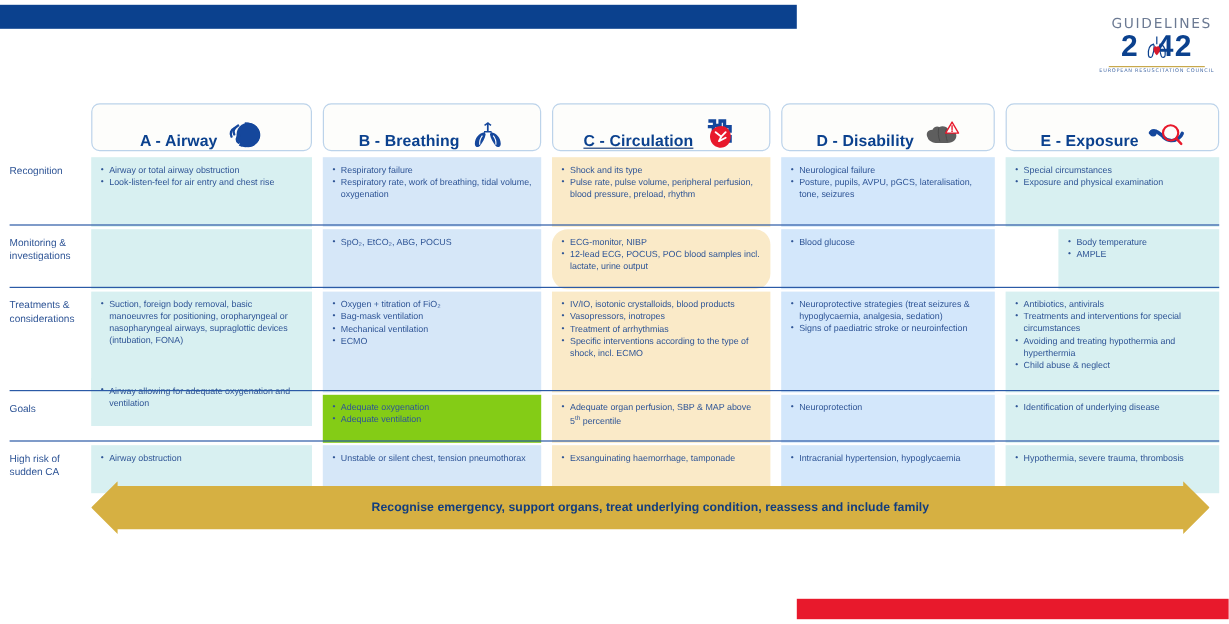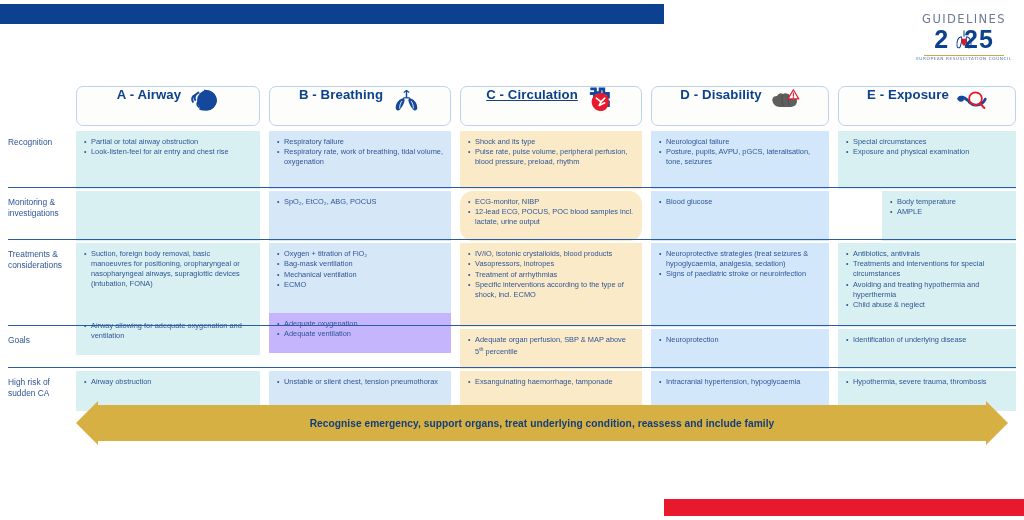--- a/index.html
+++ b/index.html
@@ -8,21 +8,21 @@
     background:#ffffff;
     font-family:"Liberation Sans","DejaVu Sans",sans-serif;
     color:#1b3f7a;
   }
   
   .top-bar{position:absolute;left:0;top:4px;width:664px;height:20px;background:#0b418e;}
   .bottom-bar{position:absolute;left:664px;top:499px;width:360px;height:17px;background:#e8192c;}
 
   
   .logo{position:absolute;right:14px;top:14px;width:92px;text-align:center;line-height:1;}
-  .logo-word{font-size:11.5px;letter-spacing:1.4px;color:#6c7a93;font-family:"DejaVu Sans",sans-serif;}
+  .logo-word{font-size:11.5px;letter-spacing:1.4px;color:#6c7a93;font-family:"DejaVu Sans",sans-serif;text-align:right;}
   .logo-year{position:relative;height:26px;margin-top:1px;}
   .logo-year .yr{font-size:25px;font-weight:700;color:#0b418e;letter-spacing:1px;font-family:"Liberation Sans",sans-serif;}
   .logo-mark{position:absolute;left:50%;top:50%;transform:translate(-50%,-52%);width:19px;height:22px;}
   .logo-rule{height:1px;background:#c8a84b;margin:2px 6px 2px 6px;}
   .logo-sub{font-size:3.6px;letter-spacing:.55px;color:#4a6ea8;font-family:"DejaVu Sans",sans-serif;white-space:nowrap;transform:scale(1.15);}
 
   
   .grid{position:absolute;left:0;top:86px;width:1024px;}
   .rowlabels{position:absolute;left:8px;top:0;width:66px;}
   .rl{position:absolute;left:0;font-size:8.4px;line-height:10.5px;color:#2f5596;}
@@ -30,21 +30,21 @@
   .cols{position:absolute;left:76px;top:0;right:0;}
   .col{position:absolute;top:0;}
   .col-a{left:0;width:184px;}
   .col-b{left:193px;width:182px;}
   .col-c{left:384px;width:182px;text-decoration:underline;}
   .col-d{left:575px;width:178px;}
   .col-e{left:762px;width:178px;}
 
   .head{
     height:40px;border:1px solid #bcd3ea;border-radius:7px;background:#fdfdfb;
-    box-sizing:border-box;display:flex;align-items:flex-start;justify-content:center;
+    box-sizing:border-box;display:flex;align-items:flex-end;justify-content:center;
     gap:8px;padding:0 8px;position:relative;
   }
   .head-title{font-size:13.2px;font-weight:700;color:#0b418e;letter-spacing:.1px;white-space:nowrap;}
   .head-ico{width:30px;height:26px;flex:0 0 auto;display:flex;align-items:center;justify-content:center;}
 
   .body{position:relative;margin-top:5px;}
   .cell{box-sizing:border-box;padding:6px 8px 5px 8px;position:relative;}
   .cell ul{margin:0;padding:0;list-style:none;}
   .cell li{
     font-size:7.4px;line-height:9.9px;color:#2f5596;
@@ -66,21 +66,21 @@
 </style>
 </head>
 <body>
 
 <div class="top-bar"></div>
 <div class="bottom-bar"></div>
 
 <div class="logo">
   <div class="logo-word">GUIDELINES</div>
   <div class="logo-year">
-    <span class="yr">2</span><span class="yr" style="visibility:hidden">0</span><span class="yr">25</span>
+    <span class="yr">2</span><span class="yr" style="visibility:hidden">0</span><span class="yr">42</span>
     <span class="logo-mark">
       <svg viewBox="0 0 20 24" width="19" height="22">
         <path d="M10 2 v7" stroke="#0b418e" stroke-width="1.1" fill="none"></path>
         <path d="M7 9 C3 10 2 14 2.4 19 C2.6 21.5 5.2 21.8 6 19.6 C6.9 17 7.6 13 7.6 10.5 Z" fill="none" stroke="#0b418e" stroke-width="1.1"></path>
         <path d="M13 9 C17 10 18 14 17.6 19 C17.4 21.5 14.8 21.8 14 19.6 C13.1 17 12.4 13 12.4 10.5 Z" fill="none" stroke="#0b418e" stroke-width="1.1"></path>
         <path d="M10 19 C6.5 16 6.3 12.2 8.3 11.1 C9.2 10.6 9.8 11.2 10 11.8 C10.2 11.2 10.8 10.6 11.7 11.1 C13.7 12.2 13.5 16 10 19 Z" fill="#d6192c"></path>
       </svg>
     </span>
   </div>
   <div class="logo-rule"></div>
@@ -105,21 +105,21 @@
       <ellipse cx="19" cy="13.5" rx="10.5" ry="11" fill="#15479c"></ellipse>
       <path d="M10 5 C6.5 7 5 10 6.5 13" stroke="#15479c" stroke-width="2.1" fill="none" stroke-linecap="round"></path>
       <path d="M6.5 7.5 C3.5 9 2.5 12 4 15" stroke="#15479c" stroke-width="2.1" fill="none" stroke-linecap="round"></path>
       <path d="M11 14 C8 15.5 8 19 10.5 20.5" stroke="#15479c" stroke-width="2.1" fill="none" stroke-linecap="round"></path>
     </svg>
           </span>
         </div>
         <div class="body" style="height: 280px;">
           <div class="cell" style="position: absolute; left: 0px; right: 0px; top: 0px; height: 58px; background: rgb(216, 240, 241);">
             <ul>
-              <li>Partial or total airway obstruction</li>
+              <li>Airway or total airway obstruction</li>
               <li>Look-listen-feel for air entry and chest rise</li>
             </ul>
           </div>
           <div class="cell" style="position: absolute; left: 0px; right: 0px; top: 60px; height: 50px; background: rgb(216, 240, 241);">
             <ul></ul>
           </div>
           <div class="cell" style="position: absolute; left: 0px; right: 0px; top: 112px; height: 84px; background: rgb(216, 240, 241);">
             <ul>
               <li>Suction, foreign body removal, basic manoeuvres for positioning, oropharyngeal or nasopharyngeal airways, supraglottic devices (intubation, FONA)</li>
             </ul>
@@ -164,21 +164,21 @@
             </ul>
           </div>
           <div class="cell" style="position: absolute; left: 0px; right: 0px; top: 112px; height: 84px; background: rgb(214, 231, 248);">
             <ul>
               <li>Oxygen + titration of FiO₂</li>
               <li>Bag-mask ventilation</li>
               <li>Mechanical ventilation</li>
               <li>ECMO</li>
             </ul>
           </div>
-          <div class="cell" style="position: absolute; left: 0px; right: 0px; top: 182px; height: 40px; background: #c4b5fd;">
+          <div class="cell" style="position: absolute; left: 0px; right: 0px; top: 198px; height: 40px; background: #84cc16;">
             <ul>
               <li>Adequate oxygenation</li>
               <li>Adequate ventilation</li>
             </ul>
           </div>
           <div class="cell" style="position: absolute; left: 0px; right: 0px; top: 240px; height: 40px; background: rgb(214, 231, 248);">
             <ul>
               <li>Unstable or silent chest, tension pneumothorax</li>
             </ul>
           </div>

